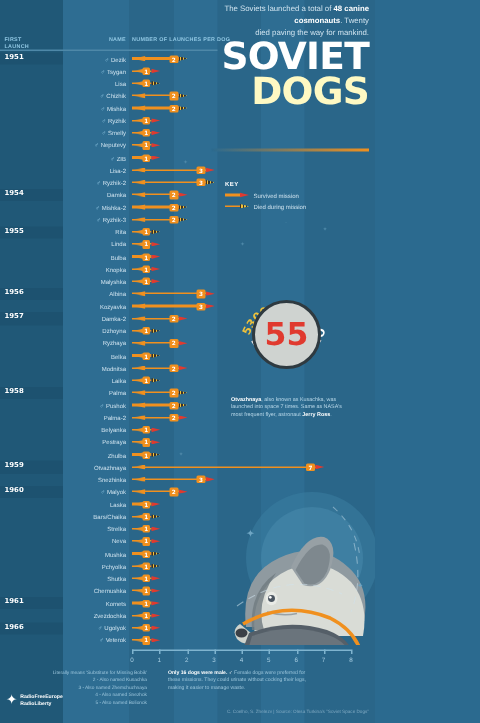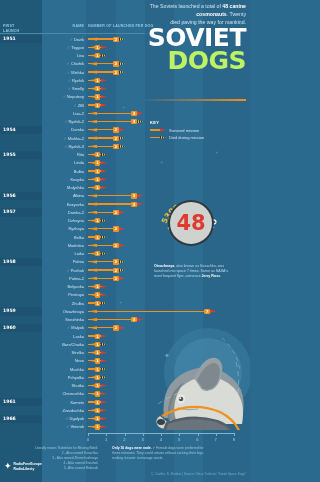--- a/index.html
+++ b/index.html
@@ -31,21 +31,21 @@
   .title {
     position:absolute; right:4px; top:26px; width:150px;
     text-align:right; line-height:0.92;
   }
   .title div {
     font-family:"DejaVu Sans", sans-serif;
     font-weight:bold; font-size:25px; letter-spacing:-0.5px;
   }
   .t1 { color:#ffffff; }
   .t2 { color:#f0901e; }
-  .t3 { color:#bef264; }
+  .t3 { color:#fef9c3; }
   .title-rule {
     position:absolute; right:4px; top:99px; width:105px; height:2px;
     background:linear-gradient(90deg,#2b6a8f,#f0901e);
   }
 
   
   .colhead { position:absolute; top:24px; color:#8fc6e2; font-size:3.6px; font-weight:bold; letter-spacing:0.2px; line-height:1.35; }
   .ch-first { left:3px; }
   .ch-name { left:44px; width:40px; text-align:right; }
   .ch-num { left:88px; }
@@ -704,21 +704,21 @@
         <path id="arcBot" d="M 5,30 A 27,27 0 0 0 57,28" fill="none"></path>
       </defs>
       <text font-size="7.5" fill="#f0c23a">
         <textPath href="#arcTop" startOffset="6%" id="curveTop">5300</textPath>
       </text>
       <text font-size="7" fill="#ffffff">
         <textPath href="#arcBot" startOffset="8%" id="curveBot">LAUNCHED INTO SPACE</textPath>
       </text>
     </svg>
     <div class="ring">
-      <div class="ring-num">48</div>
+      <div class="ring-num">55</div>
     </div>
   </div>
 
   <div class="note">
     <b>Otvazhnaya</b><span>, also known as Kusachka, was launched into space 7 times. Same as NASA's most frequent flyer, astronaut </span><b>Jerry Ross</b><span>.</span>
   </div>
 
   <svg class="dog" viewBox="0 0 100 130">
     <circle cx="58" cy="72" r="44" fill="#3b7da0" opacity="0.55"></circle>
     <circle cx="58" cy="72" r="34" fill="#4a8cae" opacity="0.5"></circle>

